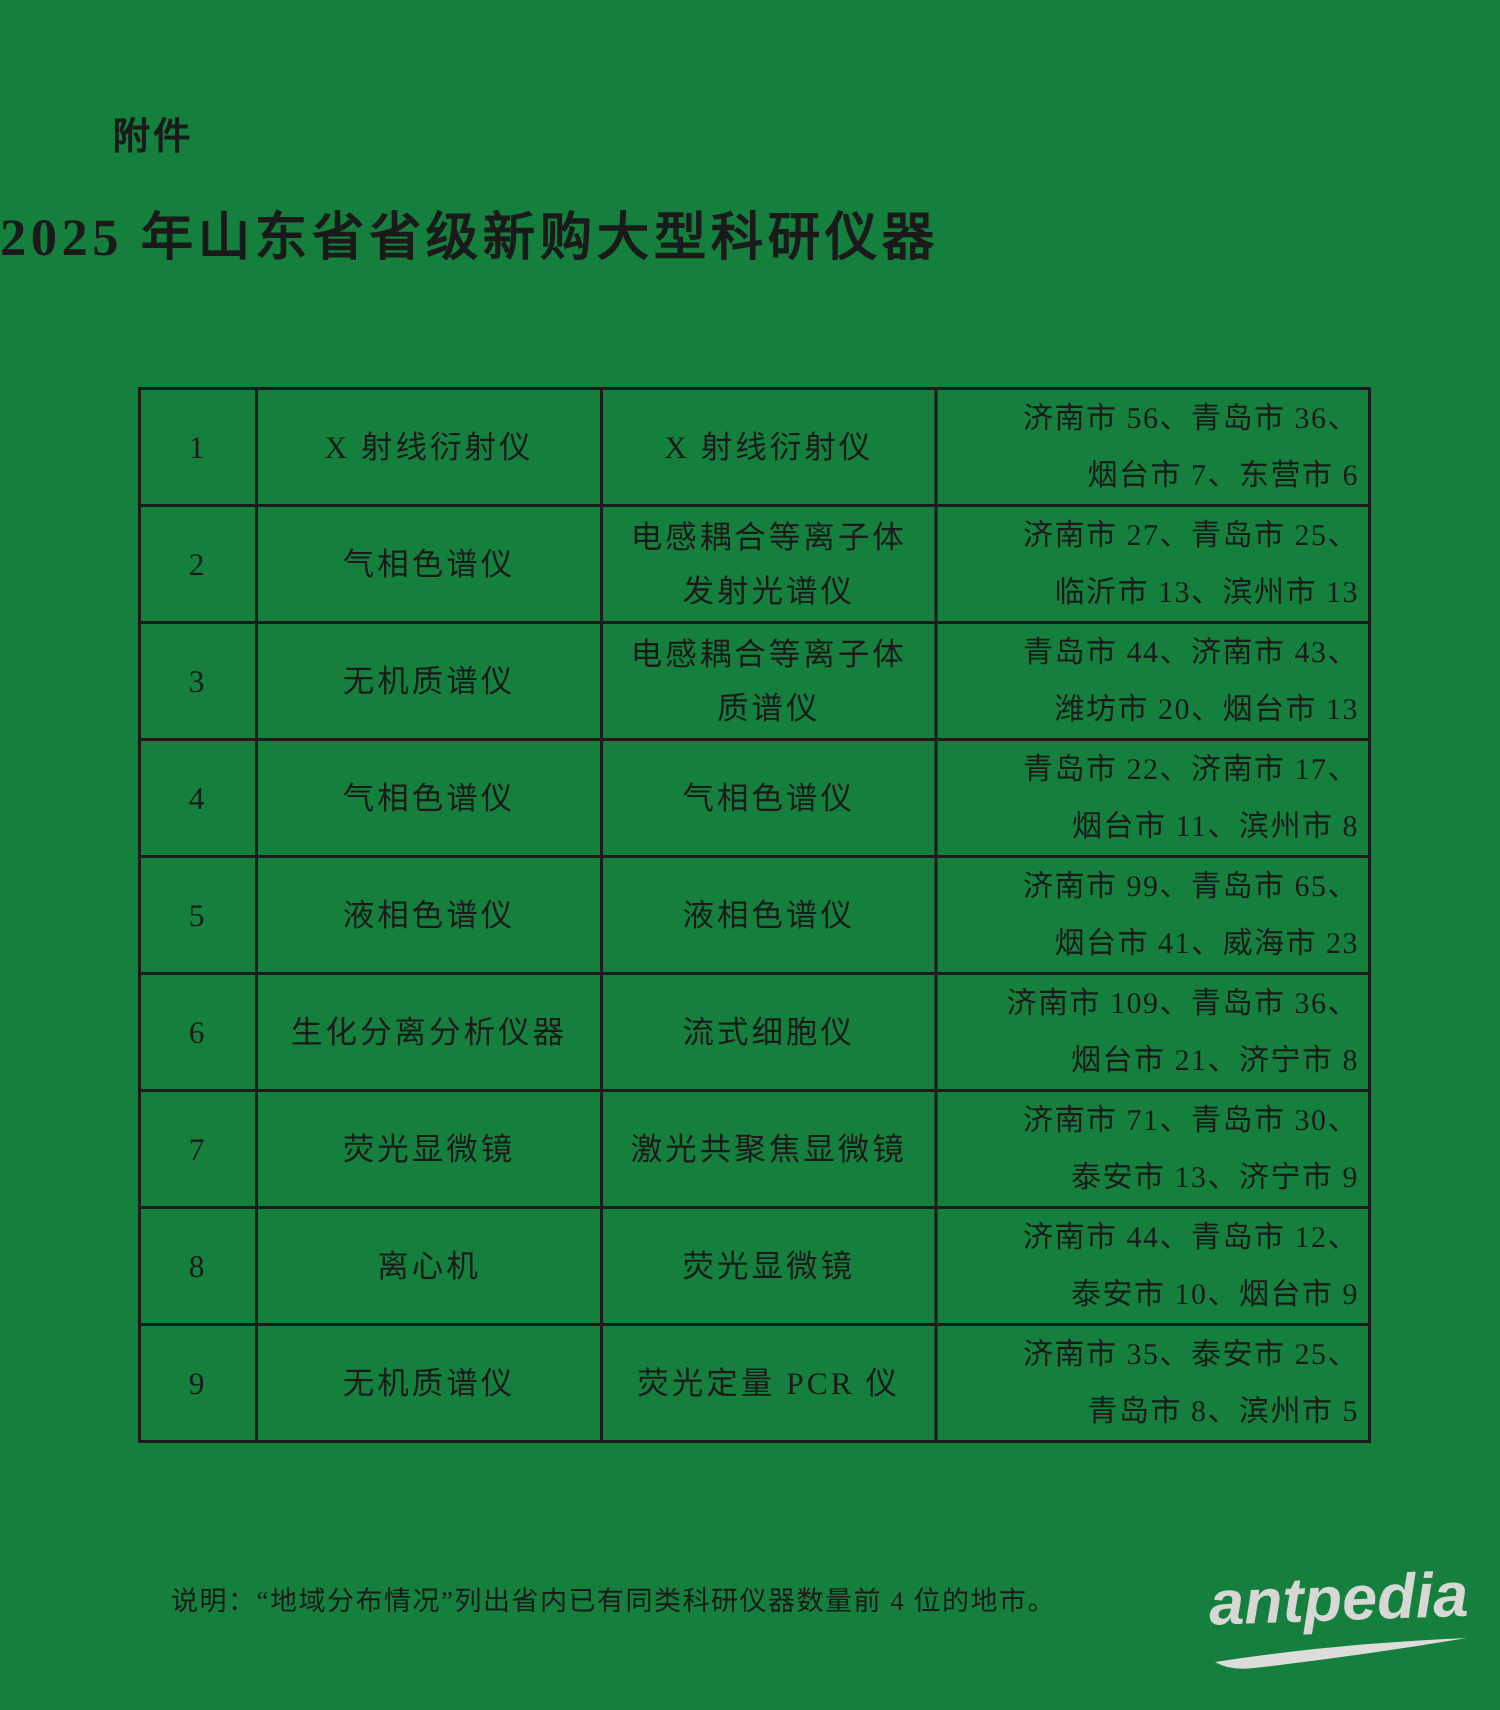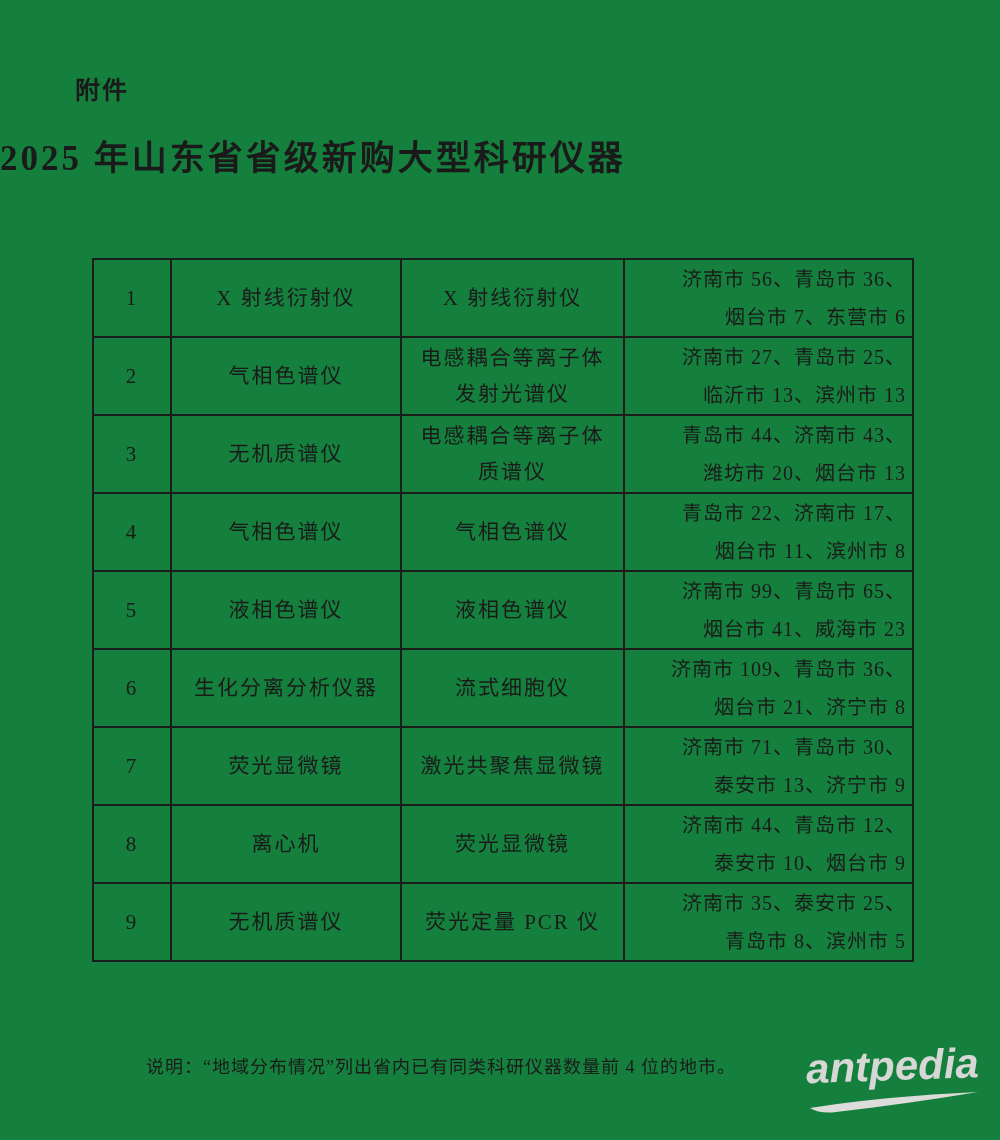--- a/index.html
+++ b/index.html
@@ -70,21 +70,20 @@
   }
   table.catalog td.inst, table.catalog td.cat {
     line-height: 36px;
   }
   .note {
     position: absolute;
     left: 114px;
     top: 1052px;
     font-size: 18px;
     letter-spacing: 1px;
-    margin-left: 32px;
   }
   .watermark {
     position: absolute;
     left: 806px;
     top: 1042px;
     width: 180px;
     height: 80px;
     color: #d7d7d5;
     pointer-events: none;
   }

